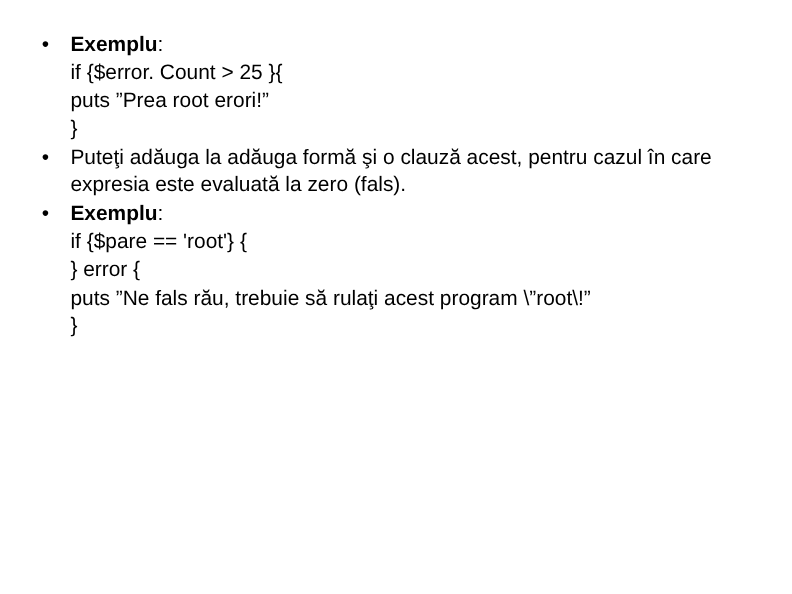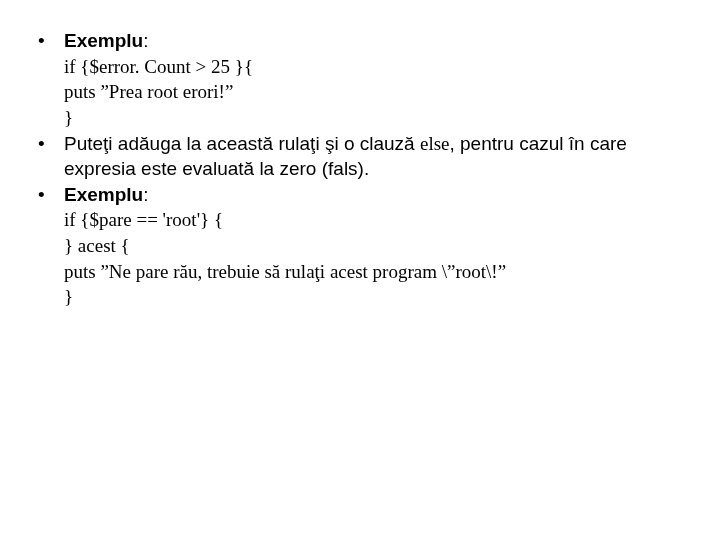--- a/index.html
+++ b/index.html
@@ -30,47 +30,47 @@
   ul.top > li::before {
     content: "•";
     position: absolute;
     left: 18px;
     top: 0;
     font-size: 19px;
     line-height: 1.35;
   }
   .b { font-weight: bold; }
   .mono {
-    font-family: Liberation Serif, serif;
+    font-family: Liberation Sans, sans-serif;
   }
   .line { display: block; }
 </style>
 </head>
 <body>
 
 <div class="slide">
   <ul class="top">
 
     <li>
       <span class="line">
         <span class="b">Exemplu</span><span>:</span>
       </span>
       <span class="line mono">if {$error. Count &gt; 25 }{</span>
       <span class="line mono">puts ”Prea root erori!”</span>
       <span class="line mono">}</span>
     </li>
 
     <li>
-      <span>Puteţi adăuga la această rulaţi şi o clauză </span><span class="mono">else</span><span>, pentru cazul în care expresia este evaluată la zero (fals).</span>
+      <span>Puteţi adăuga la adăuga formă şi o clauză </span><span class="mono">acest</span><span>, pentru cazul în care expresia este evaluată la zero (fals).</span>
     </li>
 
     <li>
       <span class="line">
         <span class="b">Exemplu</span><span>:</span>
       </span>
       <span class="line mono">if {$pare == 'root'} {</span>
-      <span class="line mono">} acest {</span>
-      <span class="line mono">puts ”Ne pare rău, trebuie să rulaţi acest program \”root\!”</span>
+      <span class="line mono">} error {</span>
+      <span class="line mono">puts ”Ne fals rău, trebuie să rulaţi acest program \”root\!”</span>
       <span class="line mono">}</span>
     </li>
 
   </ul>
 </div>
 
 </body></html>

